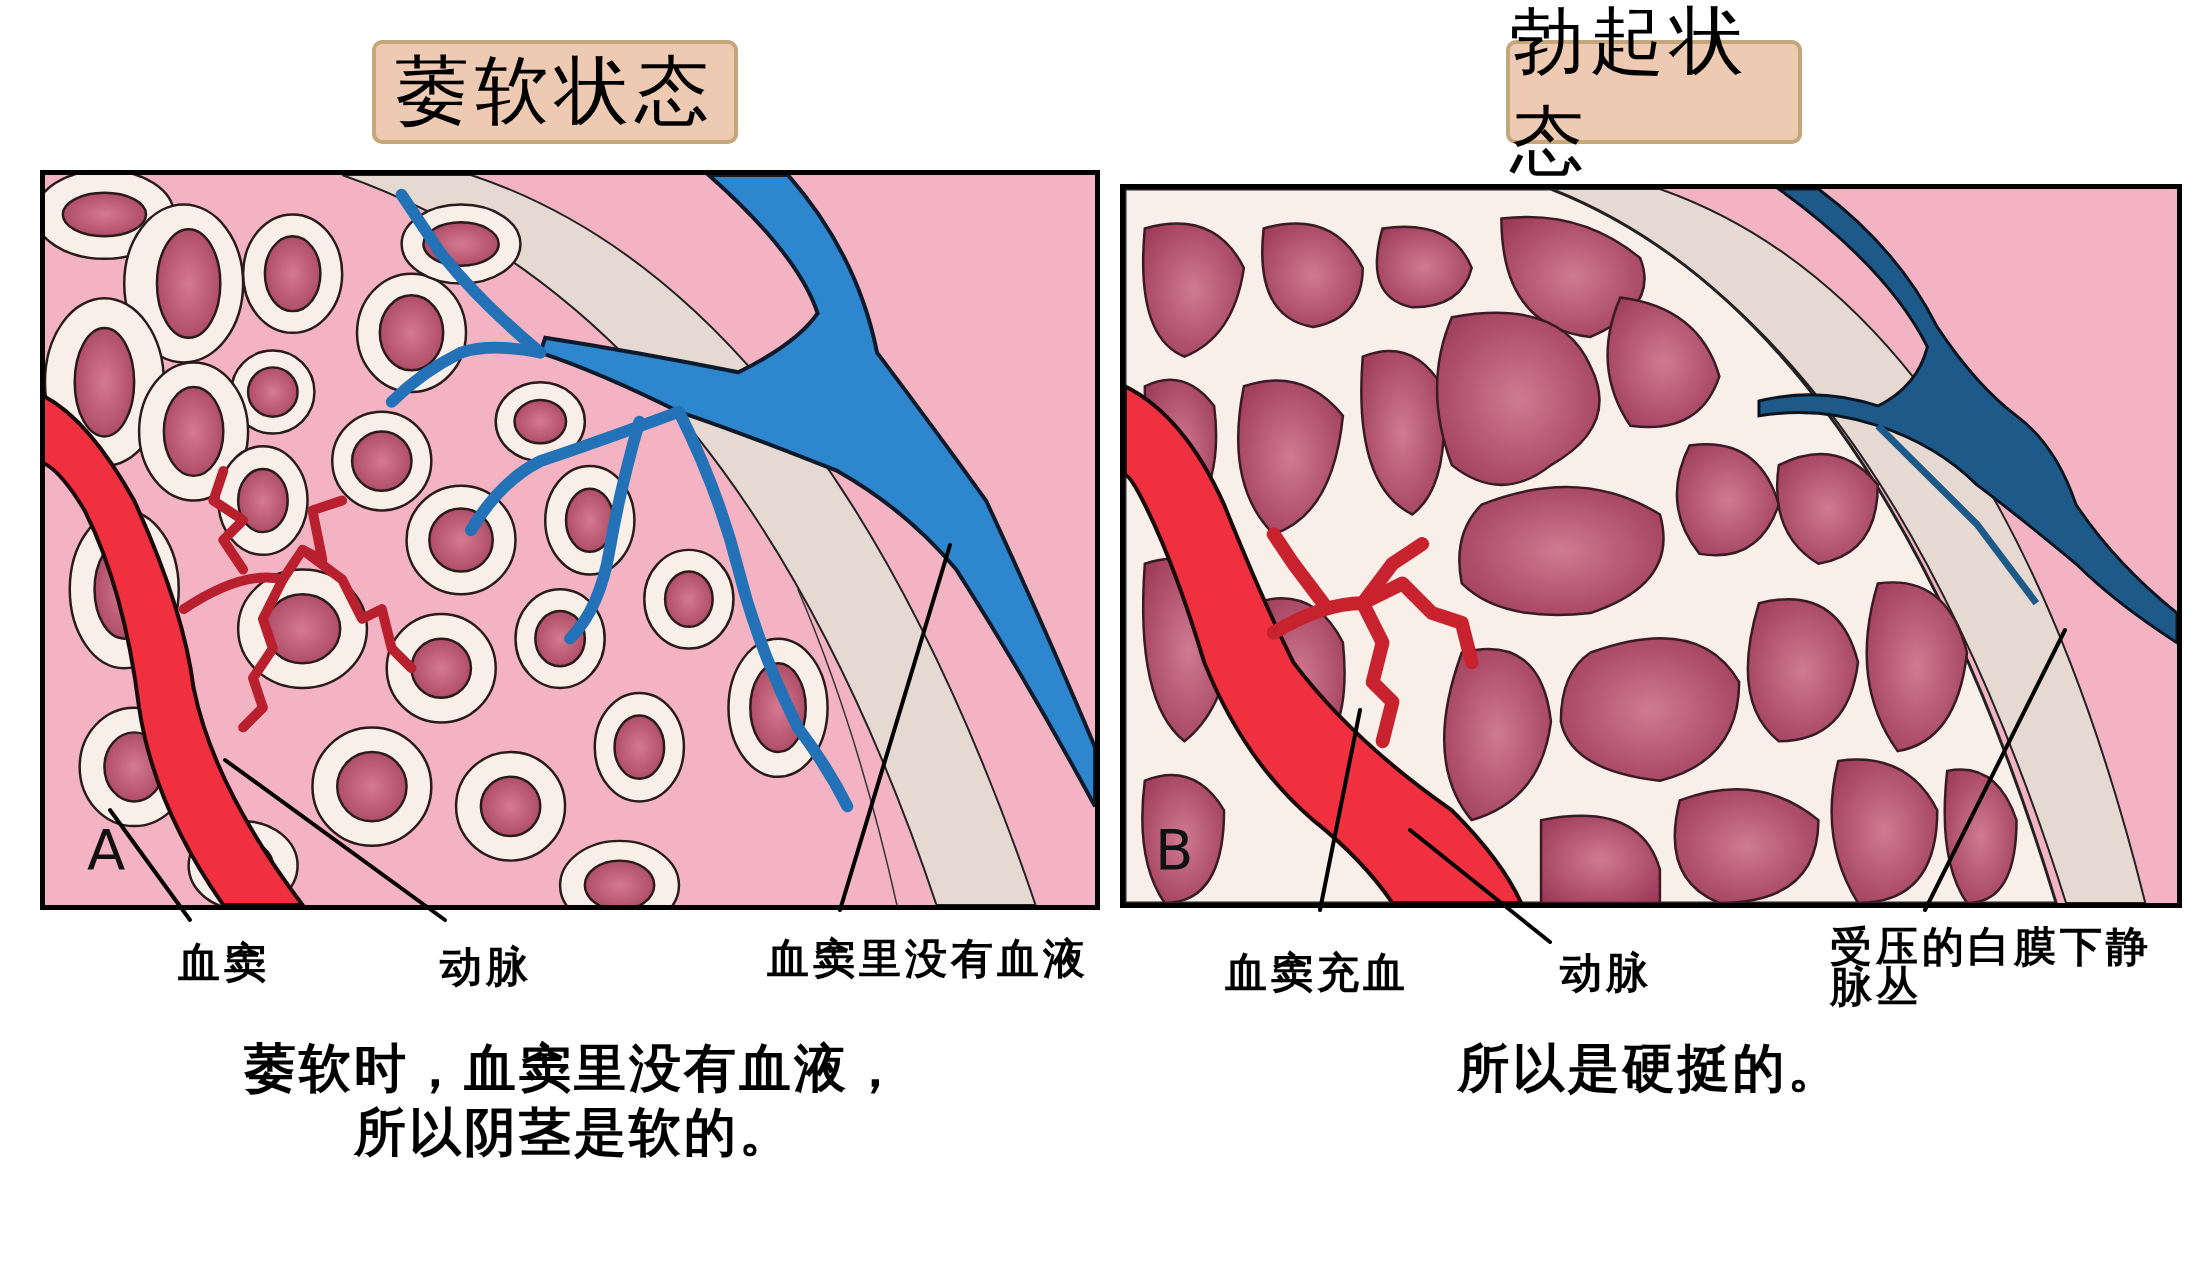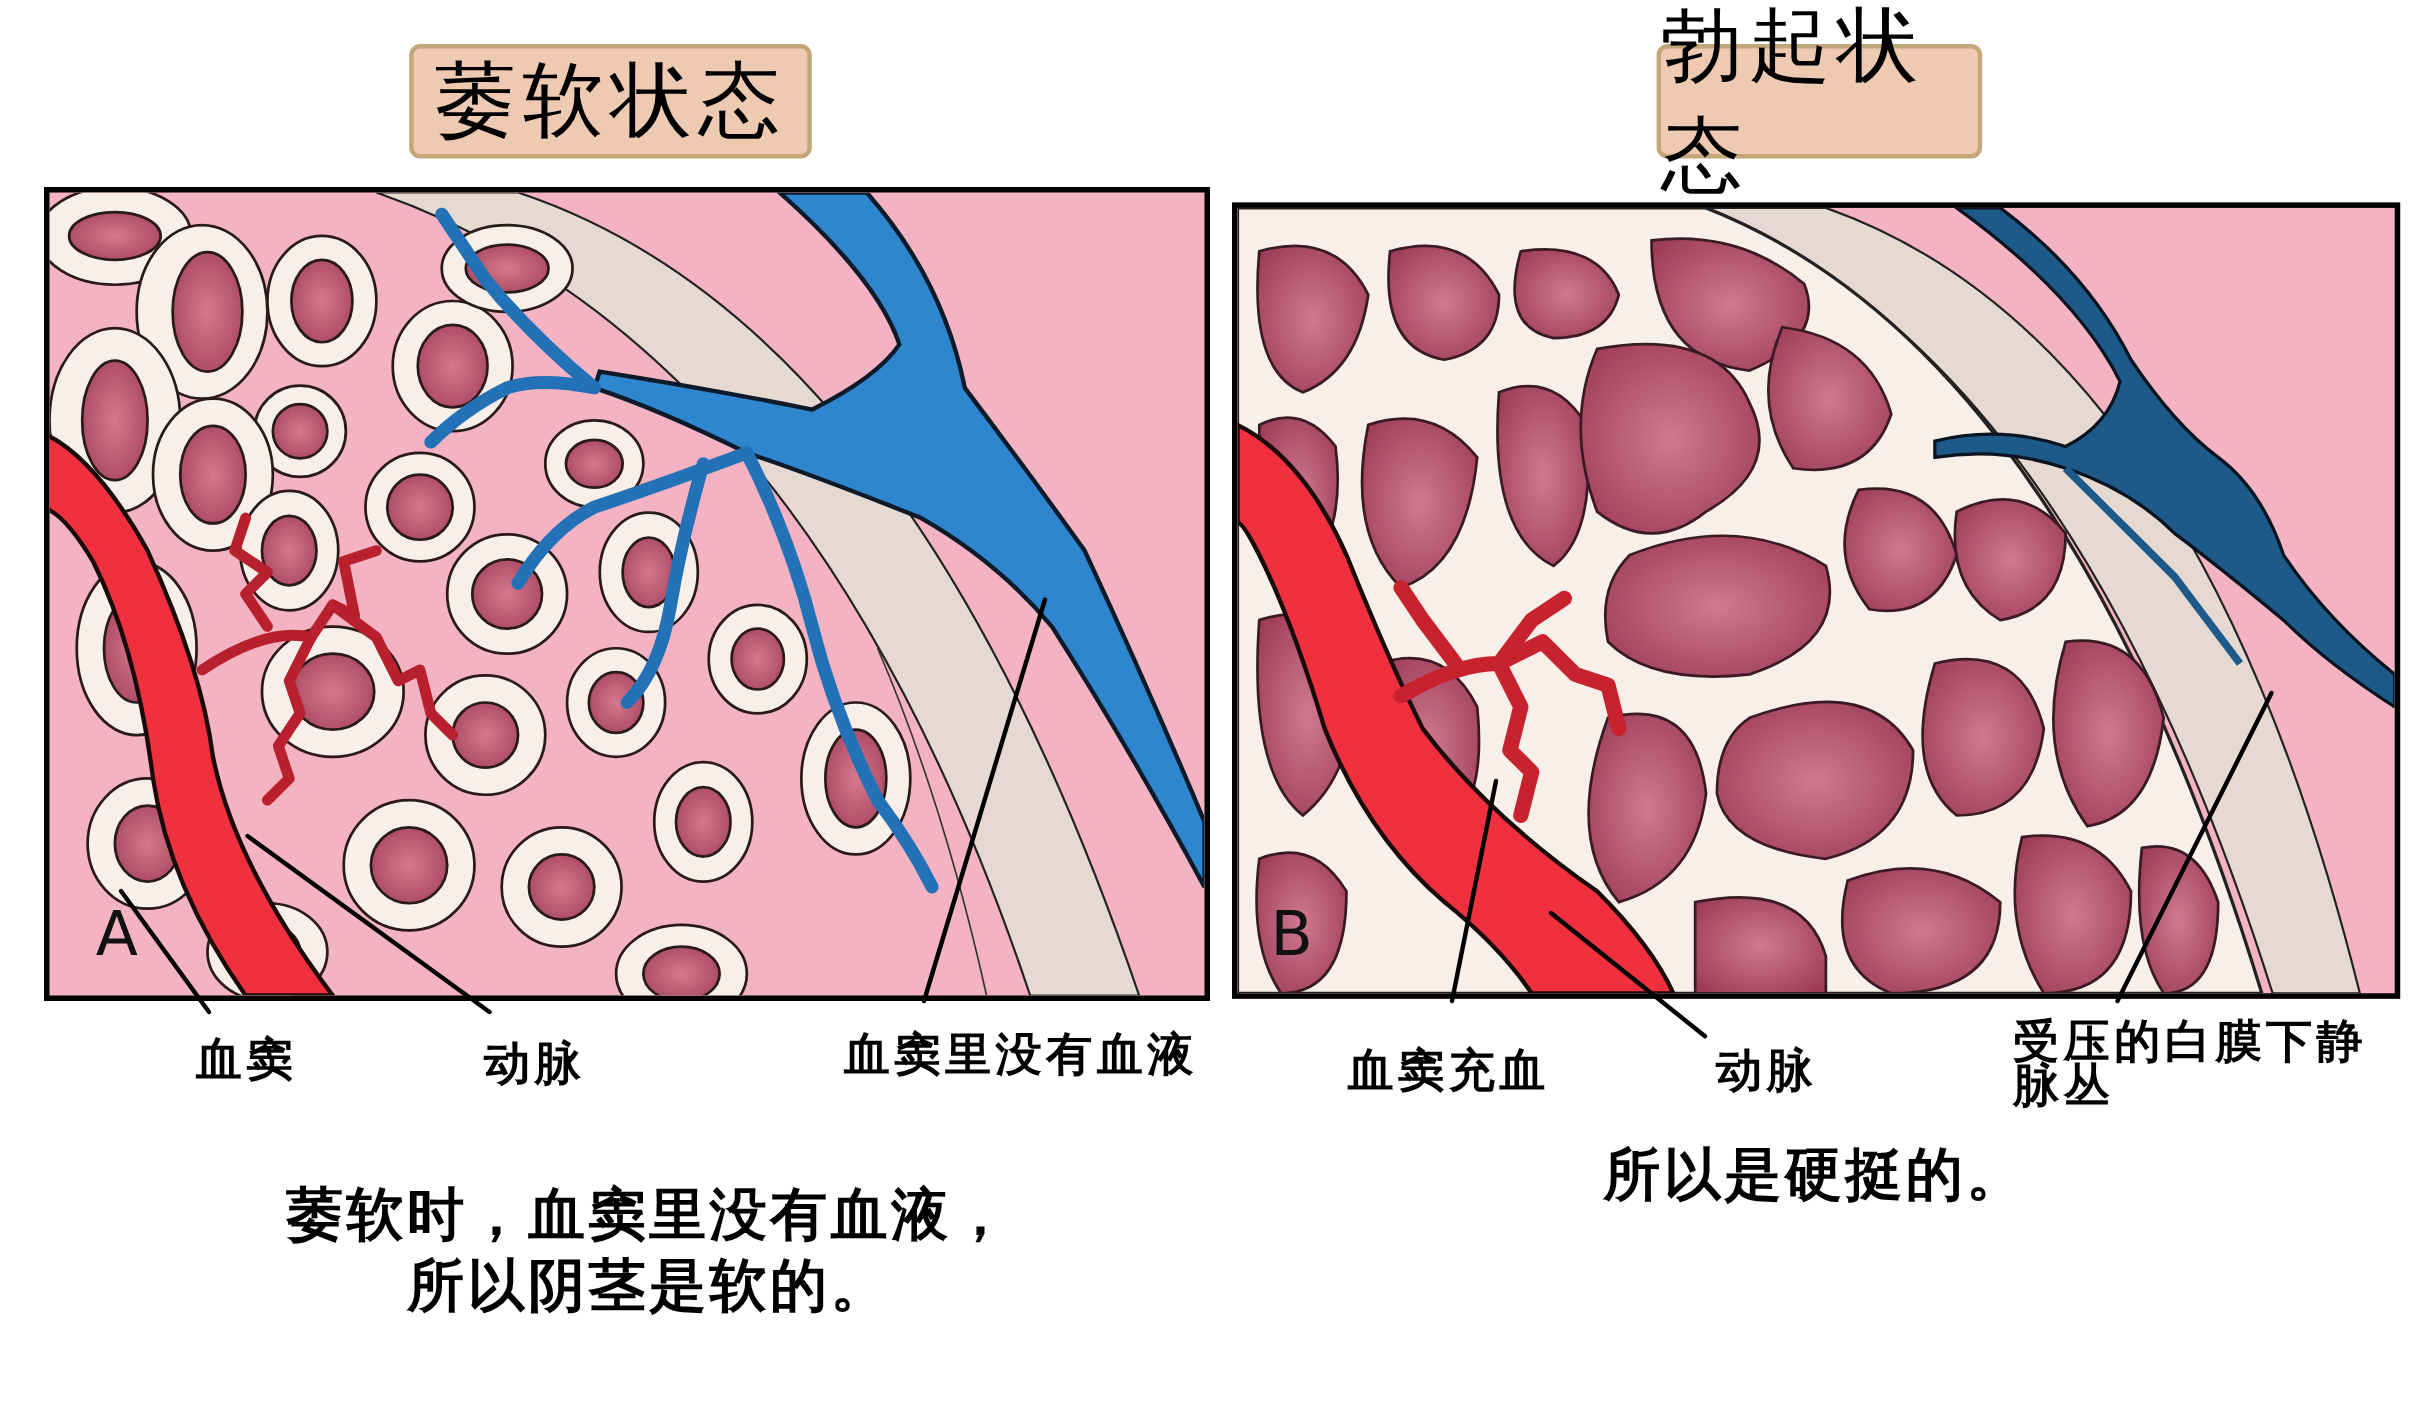--- a/index.html
+++ b/index.html
@@ -172,19 +172,19 @@
 
 <div class="label" style="left:178px;top:940px;">血窦</div>
 <div class="label" style="left:440px;top:944px;">动脉</div>
 <div class="label" style="left:767px;top:936px;">血窦里没有血液</div>
 
 <div class="label" style="left:1225px;top:950px;text-align:center;">血窦充血</div>
 <div class="label" style="left:1560px;top:950px;">动脉</div>
 <div class="label" style="left:1830px;top:924px;text-align:right;">受压的白膜下静</div>
 <div class="label" style="left:1830px;top:964px;">脉丛</div>
 
-<div class="caption" style="left:200px;top:1036px;width:780px;margin-top:37px;">
+<div class="caption" style="left:184px;top:1036px;width:780px;">
   <div>萎软时，血窦里没有血液，</div>
   <div>所以阴茎是软的。</div>
 </div>
 <div class="caption" style="left:1250px;top:1036px;width:800px;">
   <div>所以是硬挺的。</div>
 </div>
 
 </body></html>

